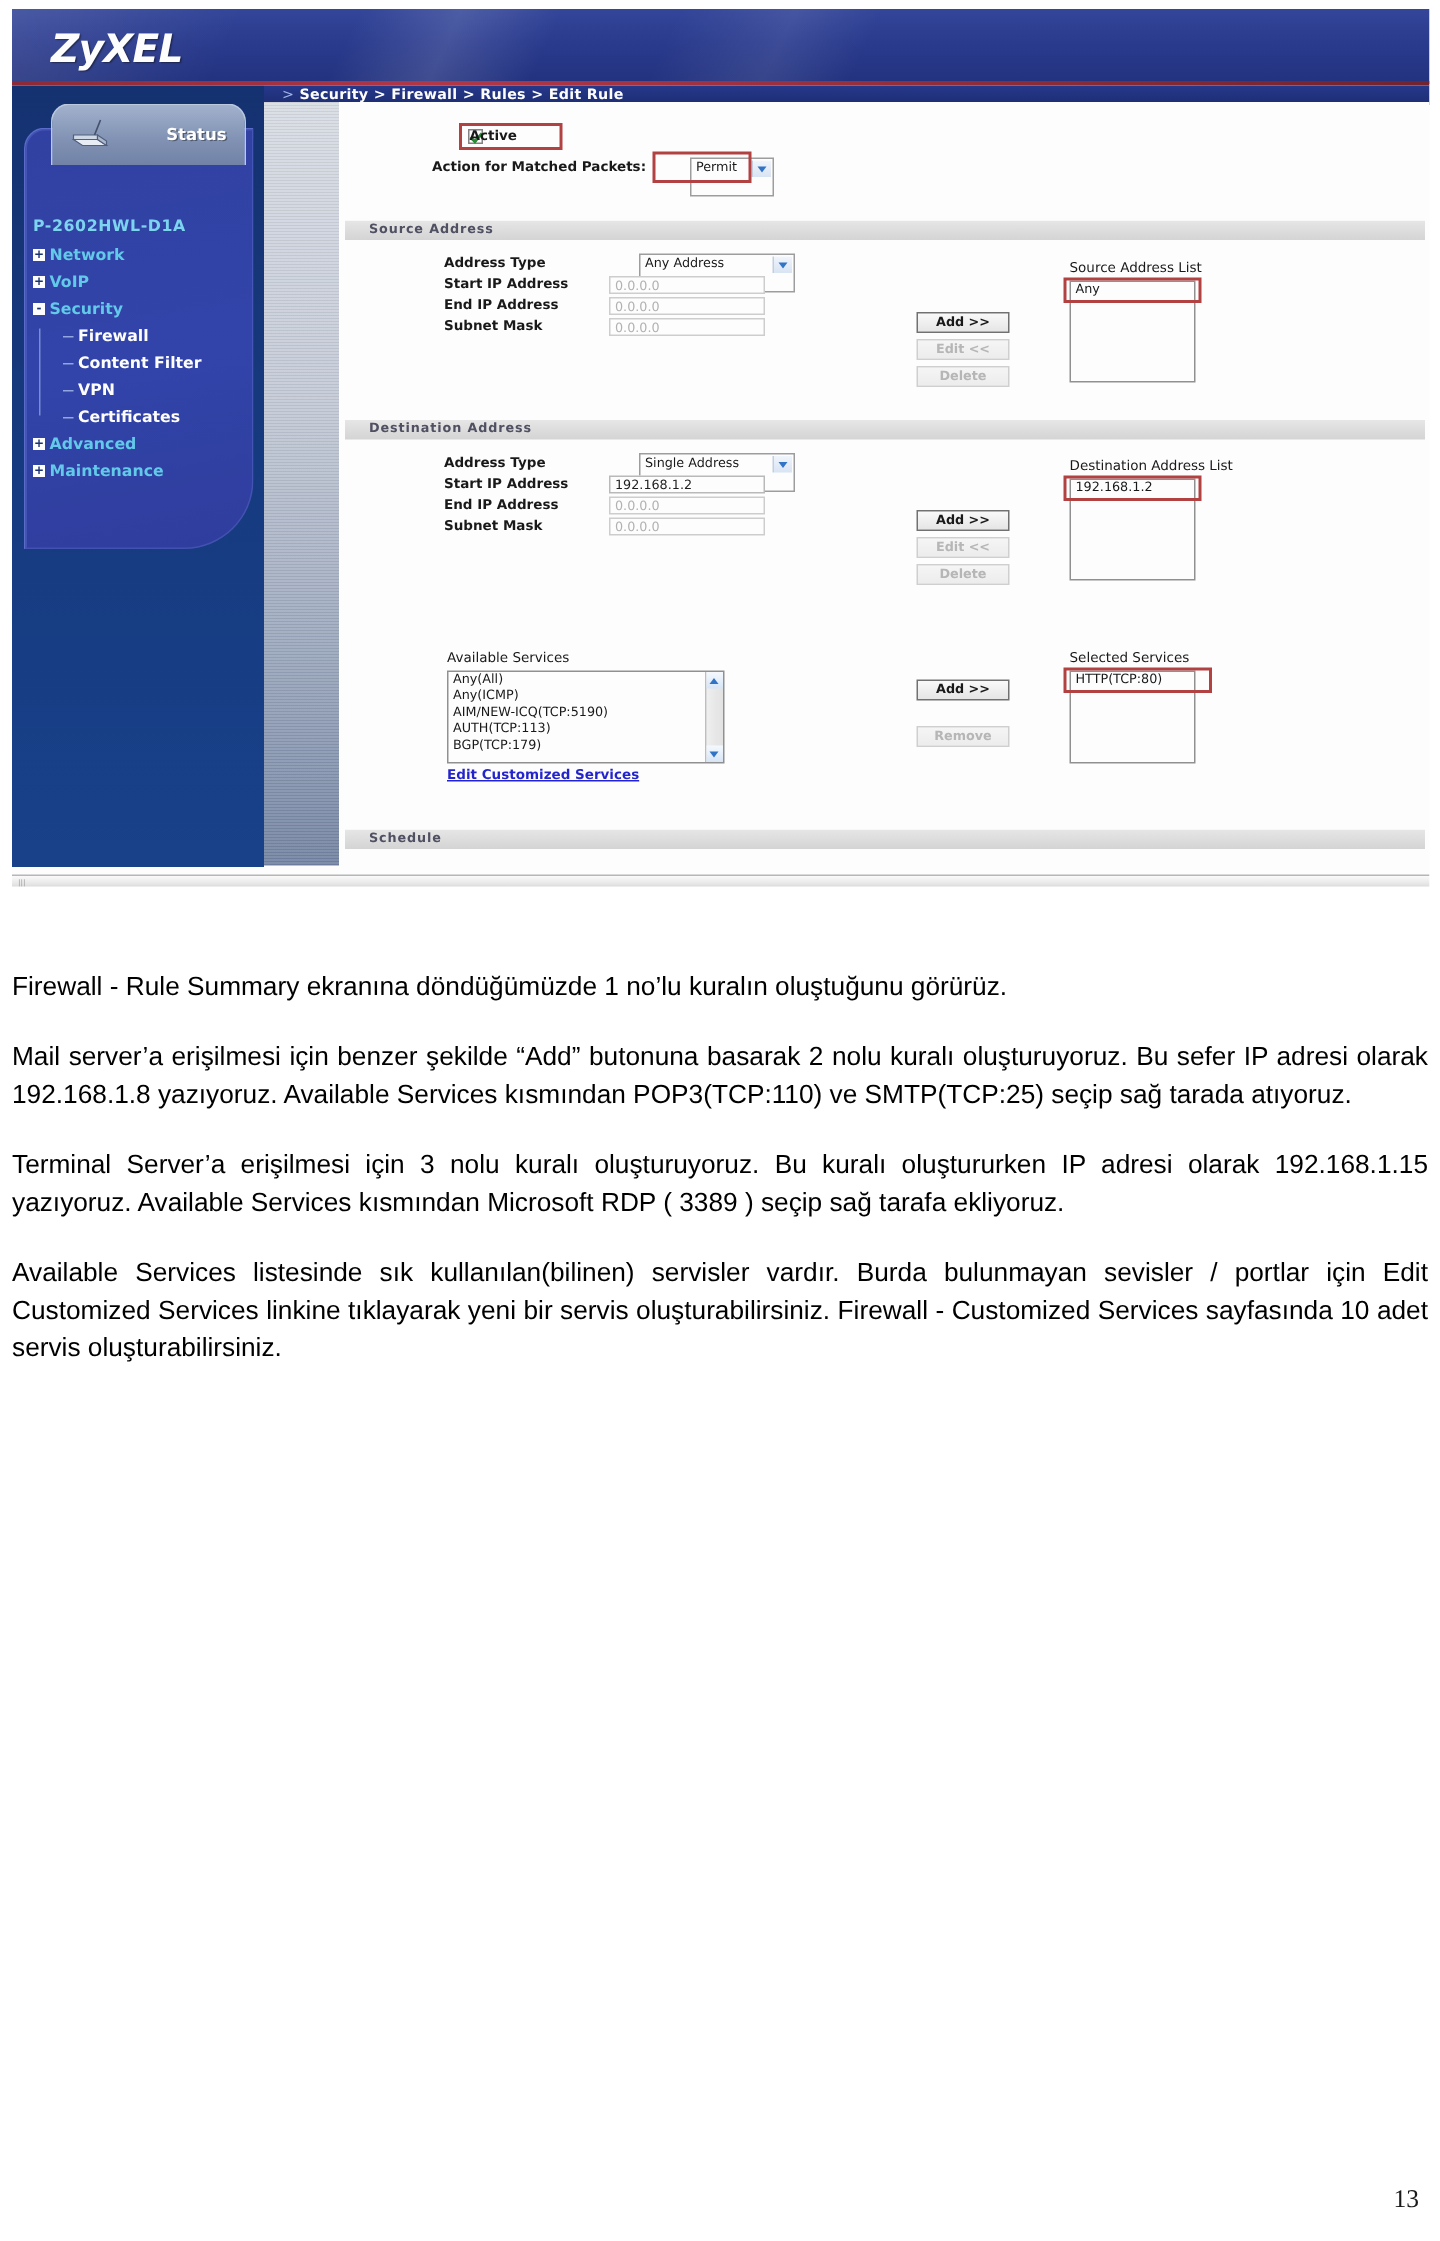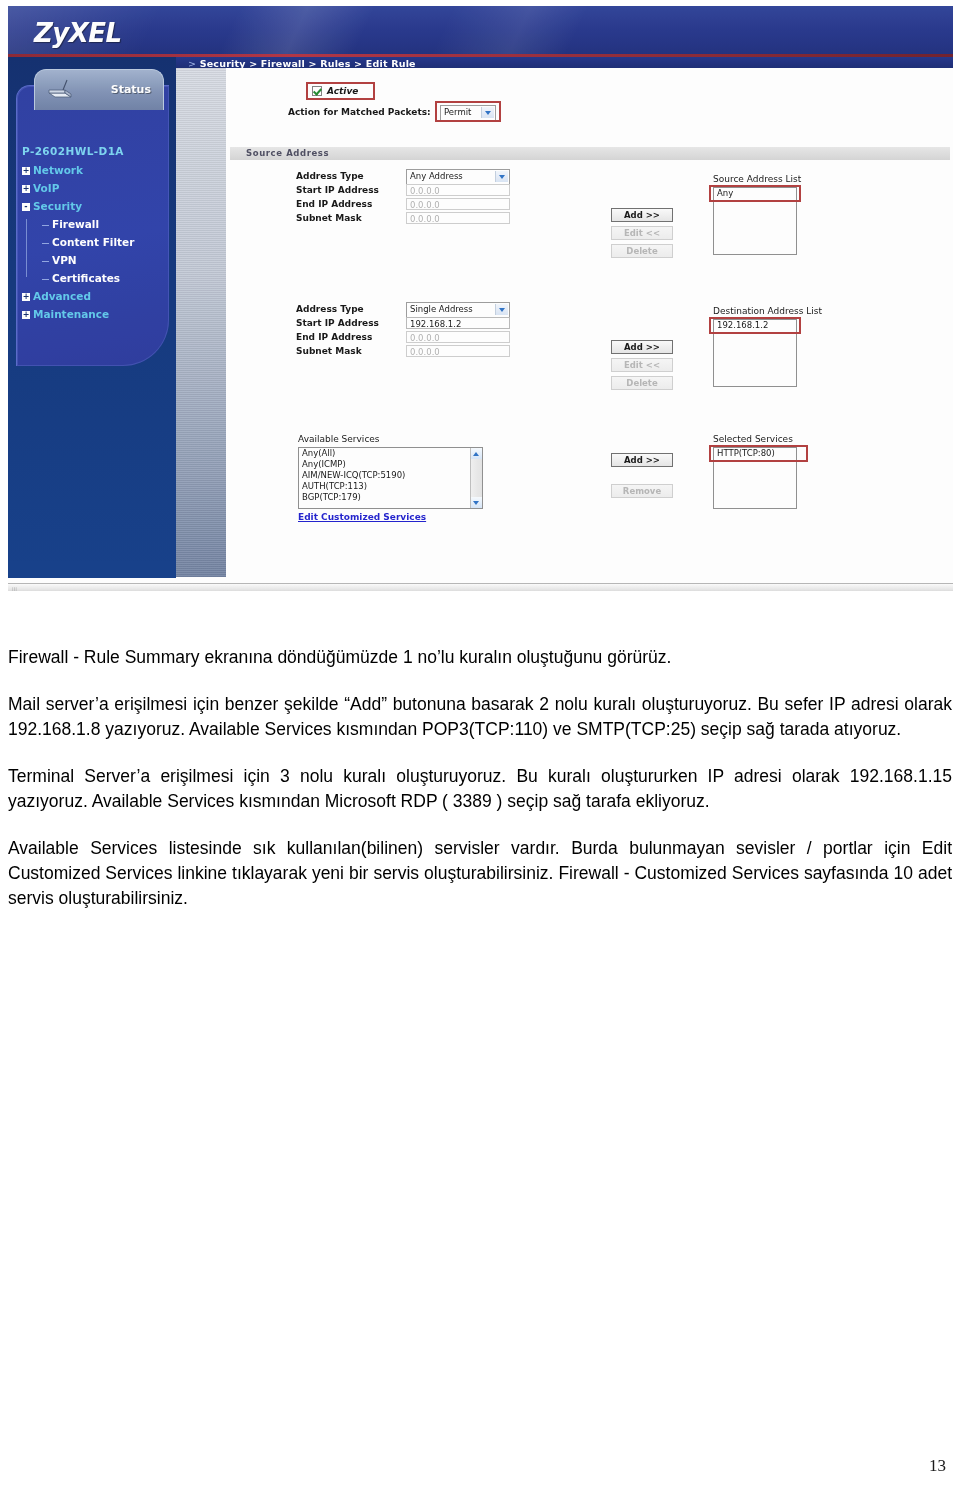--- a/index.html
+++ b/index.html
@@ -229,30 +229,31 @@
     line-height: 12px;
     padding-left: 3px;
     box-sizing: border-box;
     color: #151515;
     font-family: "DejaVu Sans", sans-serif;
     overflow: hidden;
   }
   .ftext.dim { color: #b0b0b0; border-color: #cccccc; }
   .fselect {
     position: absolute;
-    width: 104px; height: 16px;
+    width: 104px; height: 26px;
     border: 1px solid #9a9a9a;
     background: #ffffff;
     font-size: 8.5px;
     line-height: 13px;
     padding-left: 3px;
     box-sizing: border-box;
     color: #111;
     font-family: "DejaVu Sans", sans-serif;
     overflow: hidden;
+    margin-left: 20px;
   }
   .fselect .arrow {
     position: absolute;
     right: 1px; top: 1px;
     width: 12px; height: 11px;
     background: linear-gradient(180deg, #f2f6fc 0%, #d8e4f4 100%);
     border-left: 1px solid #c2cede;
   }
   .fselect .arrow::after {
     content: "";
@@ -515,21 +516,21 @@
           <span class="plusbox">+</span><span>Maintenance</span>
         </div>
       </div>
     </div>
 
     <div class="divider-strip"></div>
 
     <div class="content">
 
       <div class="chk" style="left:86px; top:18px;"></div>
-      <div class="flabel" style="left:101px; top:18px;font-style:italic;">Active</div>
+      <div class="flabel" style="left:87px; top:18px;">Active</div>
       <div class="hl" style="left:80px; top:14px; width:69px; height:18px;"></div>
 
       <div class="flabel" style="left:62px; top:39px;">Action for Matched Packets:</div>
       <div class="fselect" style="left:214px; top:37px; width:56px;">
         <span>Permit</span>
         <span class="arrow"></span>
       </div>
       <div class="hl" style="left:209px; top:33px; width:66px; height:21px;"></div>
 
       <div class="section-bar" style="left:4px; top:78px; width:720px;">
@@ -554,20 +555,23 @@
       <div class="btn" style="left:385px; top:140px;">Add &gt;&gt;</div>
       <div class="btn disabled" style="left:385px; top:158px;">Edit &lt;&lt;</div>
       <div class="btn disabled" style="left:385px; top:176px;">Delete</div>
 
       <div class="listlabel" style="left:487px; top:106px;">Source Address List</div>
       <div class="listbox" style="left:487px; top:119px; width:84px; height:68px;">
         <div class="li">Any</div>
       </div>
       <div class="hl" style="left:483px; top:117px; width:92px; height:17px;"></div>
 
+      <div class="section-bar" style="left:4px; top:211px; width:720px;">
+        <span>Destination Address</span>
+      </div>
 
       <div class="flabel" style="left:70px; top:236px;">Address Type</div>
       <div class="fselect" style="left:180px; top:234px;">
         <span>Single Address</span>
         <span class="arrow"></span>
       </div>
 
       <div class="flabel" style="left:70px; top:250px;">Start IP Address</div>
       <div class="ftext" style="left:180px; top:249px;">192.168.1.2</div>
 
@@ -604,20 +608,23 @@
 
       <div class="btn" style="left:385px; top:385px;">Add &gt;&gt;</div>
       <div class="btn disabled" style="left:385px; top:416px;">Remove</div>
 
       <div class="listlabel" style="left:487px; top:366px;">Selected Services</div>
       <div class="listbox" style="left:487px; top:379px; width:84px; height:62px;">
         <div class="li">HTTP(TCP:80)</div>
       </div>
       <div class="hl" style="left:483px; top:377px; width:99px; height:17px;"></div>
 
+      <div class="section-bar" style="left:4px; top:484px; width:720px;">
+        <span>Schedule</span>
+      </div>
     </div>
 
     <div class="nav-bottom-block"></div>
     <div class="statusbar">
       <div class="msg-icon"></div>
       <div class="msg-label">Message</div>
     </div>
 
     <div class="shot-bottom-edge">
       <span class="tick">|||</span>

